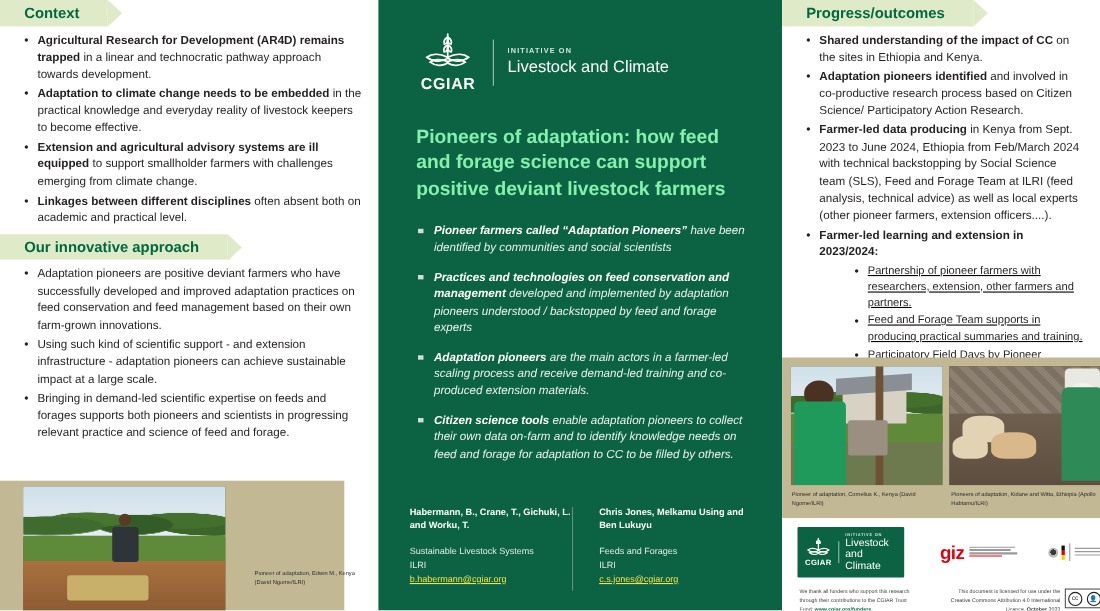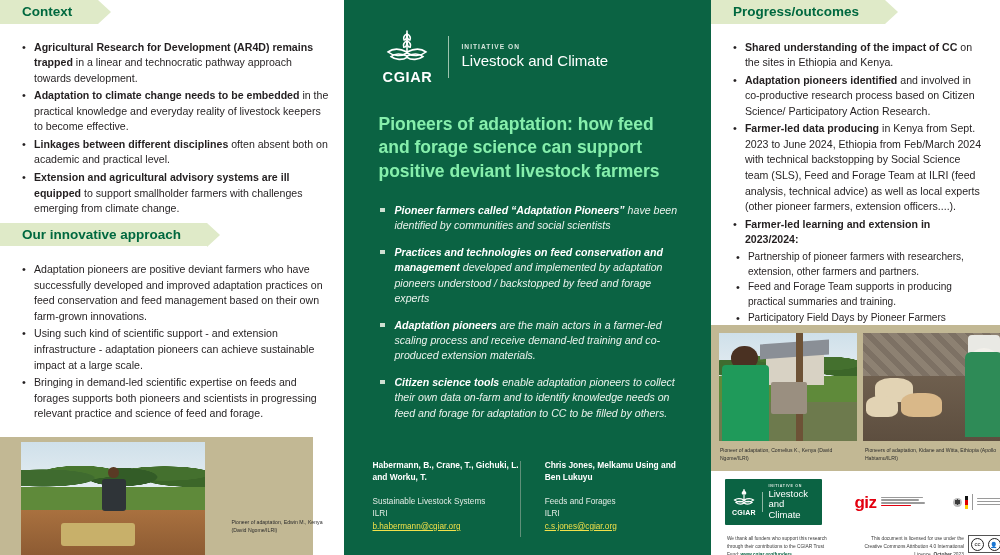--- a/index.html
+++ b/index.html
@@ -45,21 +45,21 @@
   .left-photo{
     position:absolute;left:21px;bottom:0;width:184px;height:113px;
     overflow:hidden;
     background:#6a7b4a;
   }
   .left-caption{
     position:absolute;right:8px;bottom:20px;width:105px;
     font-size:5.2px;line-height:1.5;color:#2c2c2c;
   }
   ul.bullets{
-    margin:16px 0 0 0;padding:0 14px 0 24px;list-style:none;
+    margin:6px 0 0 0;padding:0 14px 0 24px;list-style:none;
   }
   ul.bullets li{
     position:relative;
     font-size:10.6px;line-height:1.47;color:#231f20;
     margin-bottom:2px;padding-left:10px;
   }
   ul.bullets li::before{
     content:"•";position:absolute;left:-2px;top:-1px;color:#231f20;font-size:11px;
   }
   ul.bullets b{font-weight:bold;}
@@ -126,21 +126,21 @@
   .photo-row{position:absolute;left:8px;top:333px;display:flex;gap:6px;}
   .ph{overflow:hidden;position:relative;}
   .ph.a{width:138px;height:108px;background:#6d7a4d;}
   .ph.b{width:146px;height:108px;background:#6b5b4a;}
   .ph-cap{
     position:absolute;font-size:5.1px;line-height:1.55;color:#2b2b2b;
   }
   .ph-cap.a{left:9px;top:447px;width:130px;}
   .ph-cap.b{left:154px;top:447px;width:140px;}
 
-  ul.bullets.sub{margin:2px 0 0 0;padding-left:27px;}
+  ul.bullets.sub{margin:2px 0 0 0;padding-left:68px;text-decoration:underline;}
   ul.bullets.sub li{font-size:10.1px;margin-bottom:1px;}
 
   
   .footer{position:absolute;left:0;top:473px;width:303px;height:82px;background:#fff;}
   .logo-strip{display:flex;align-items:center;padding:6px 0 0 14px;}
   .ll-box{
     background:#0b6343;display:flex;align-items:center;
     padding:5px 8px 5px 7px;border-radius:1px;
   }
   .ll-mark{display:flex;flex-direction:column;align-items:center;width:30px;}
@@ -222,24 +222,24 @@
     <div class="sec-head">Context</div>
 
     <ul class="bullets">
       <li>
         <b>Agricultural Research for Development (AR4D) remains trapped</b><span> in a linear and technocratic pathway approach towards development.</span>
       </li>
       <li>
         <b>Adaptation to climate change needs to be embedded</b><span> in the practical knowledge and everyday reality of livestock keepers to become effective.</span>
       </li>
       <li>
+        <b>Extension and agricultural advisory systems are ill equipped</b><span> to support smallholder farmers with challenges emerging from climate change.</span>
+      </li>
+      <li>
         <b>Linkages between different disciplines</b><span> often absent both on academic and practical level.</span>
-      </li>
-      <li>
-        <b>Extension and agricultural advisory systems are ill equipped</b><span> to support smallholder farmers with challenges emerging from climate change.</span>
       </li>
     </ul>
 
     <div style="margin-top:6px;">
       <div class="sec-head">Our innovative approach</div>
     </div>
 
     <ul class="bullets">
       <li>
         <span>Adaptation pioneers are positive deviant farmers who have successfully developed and improved adaptation practices on feed conservation and feed management based on their own farm-grown innovations.</span>

